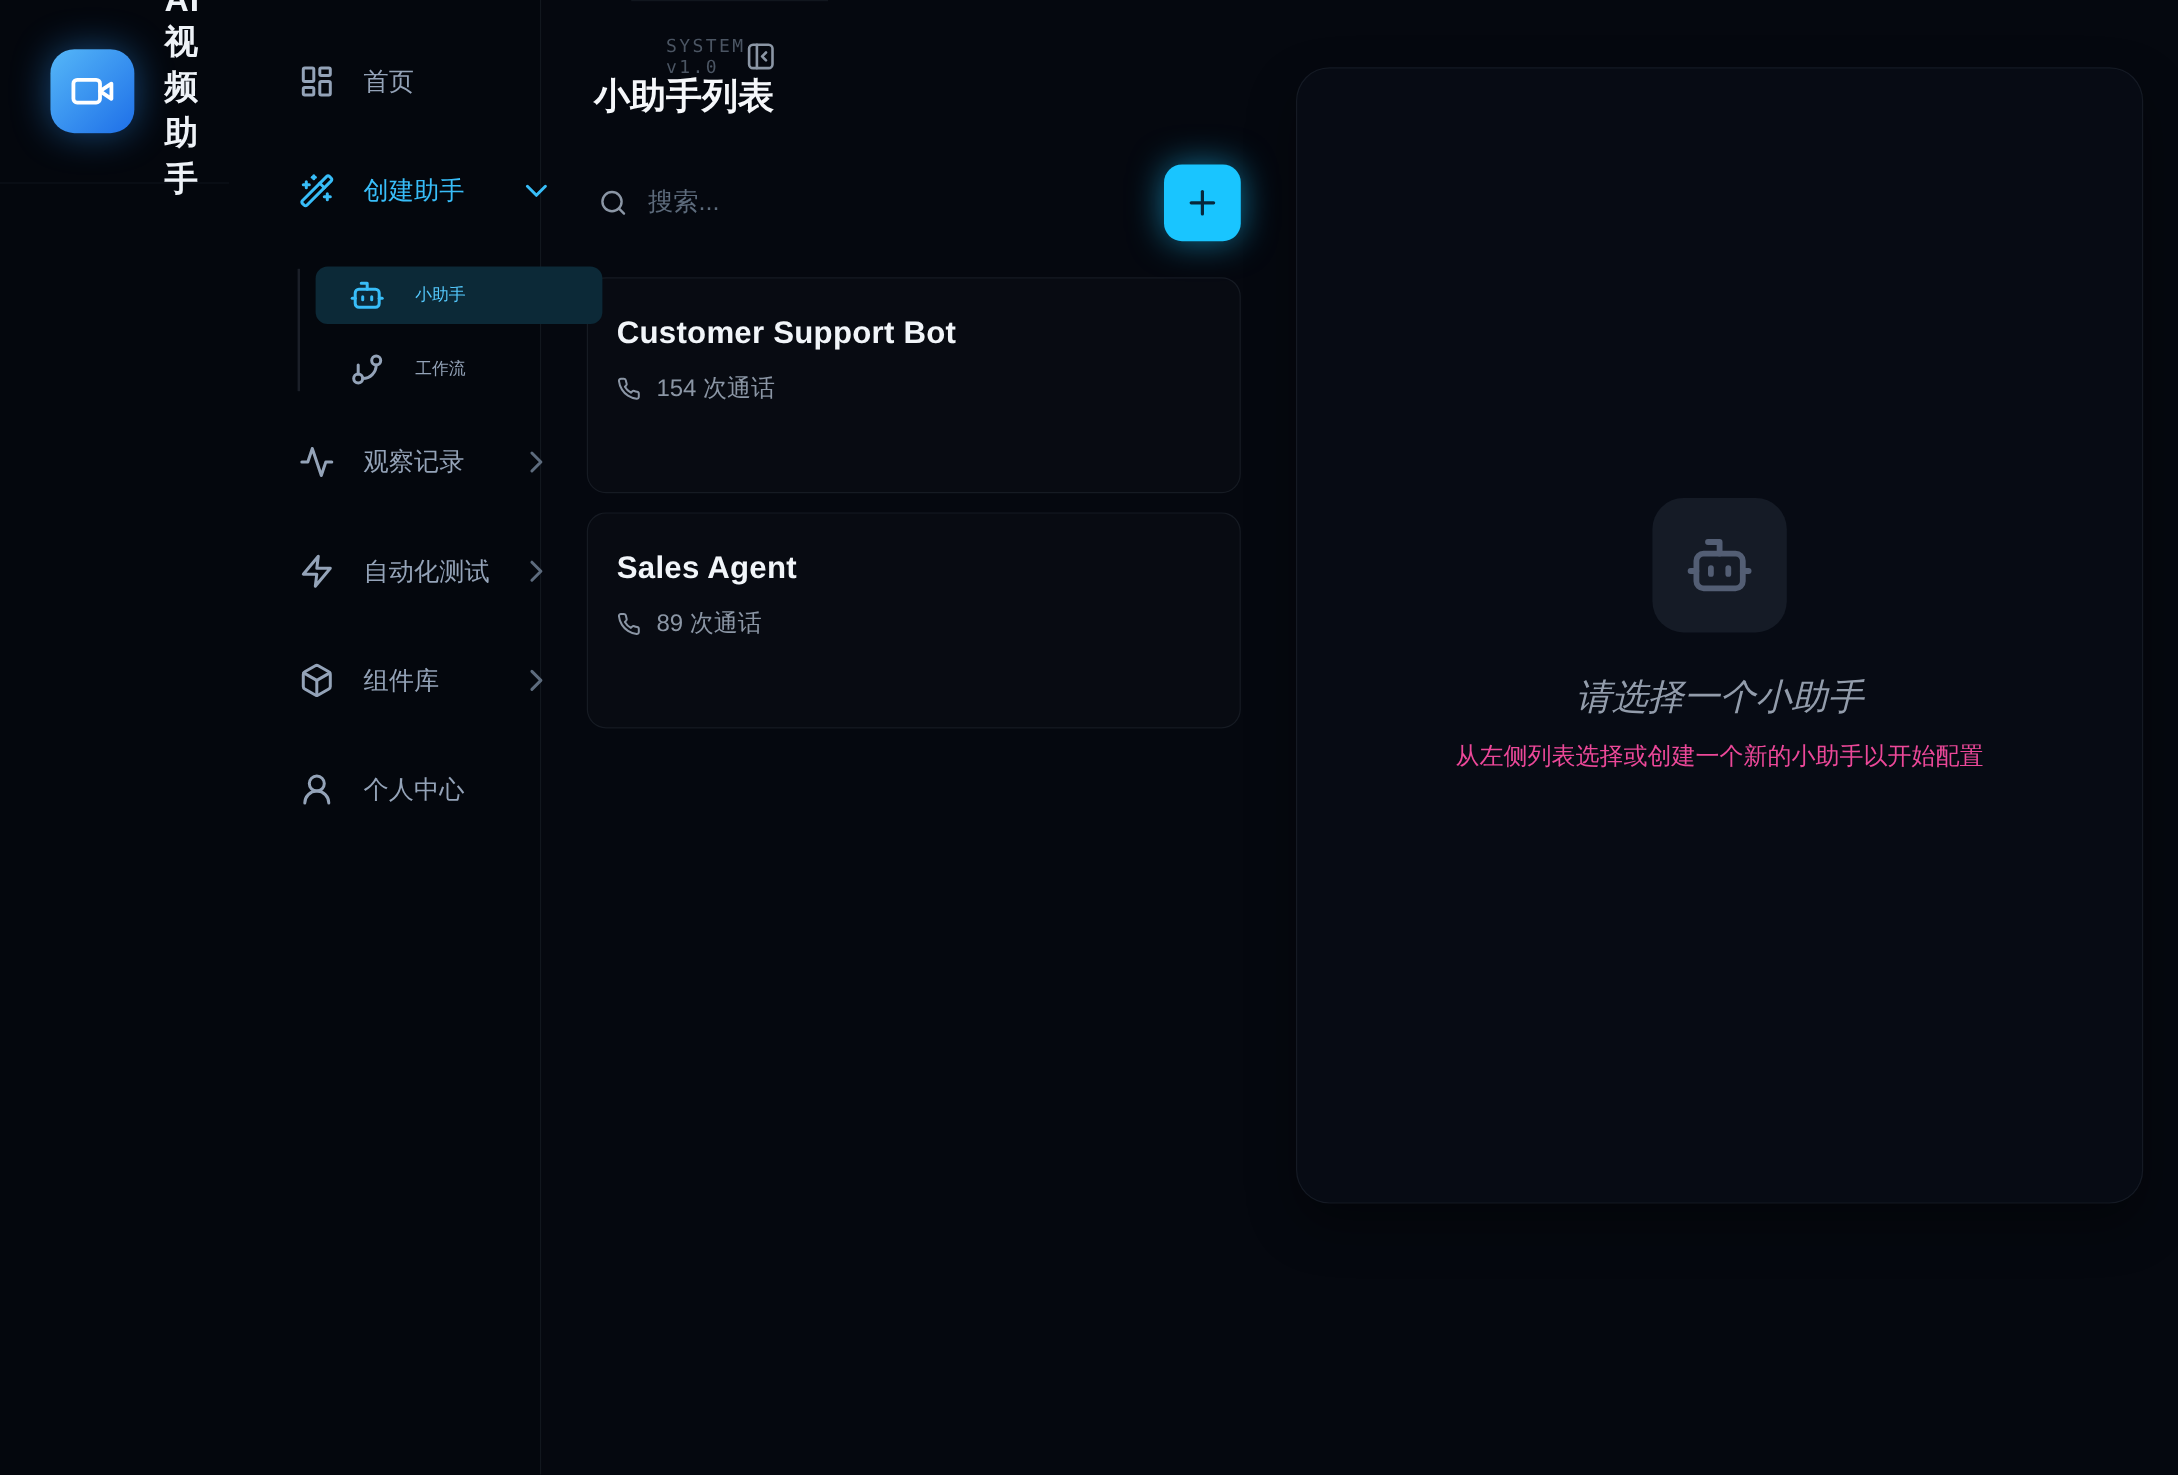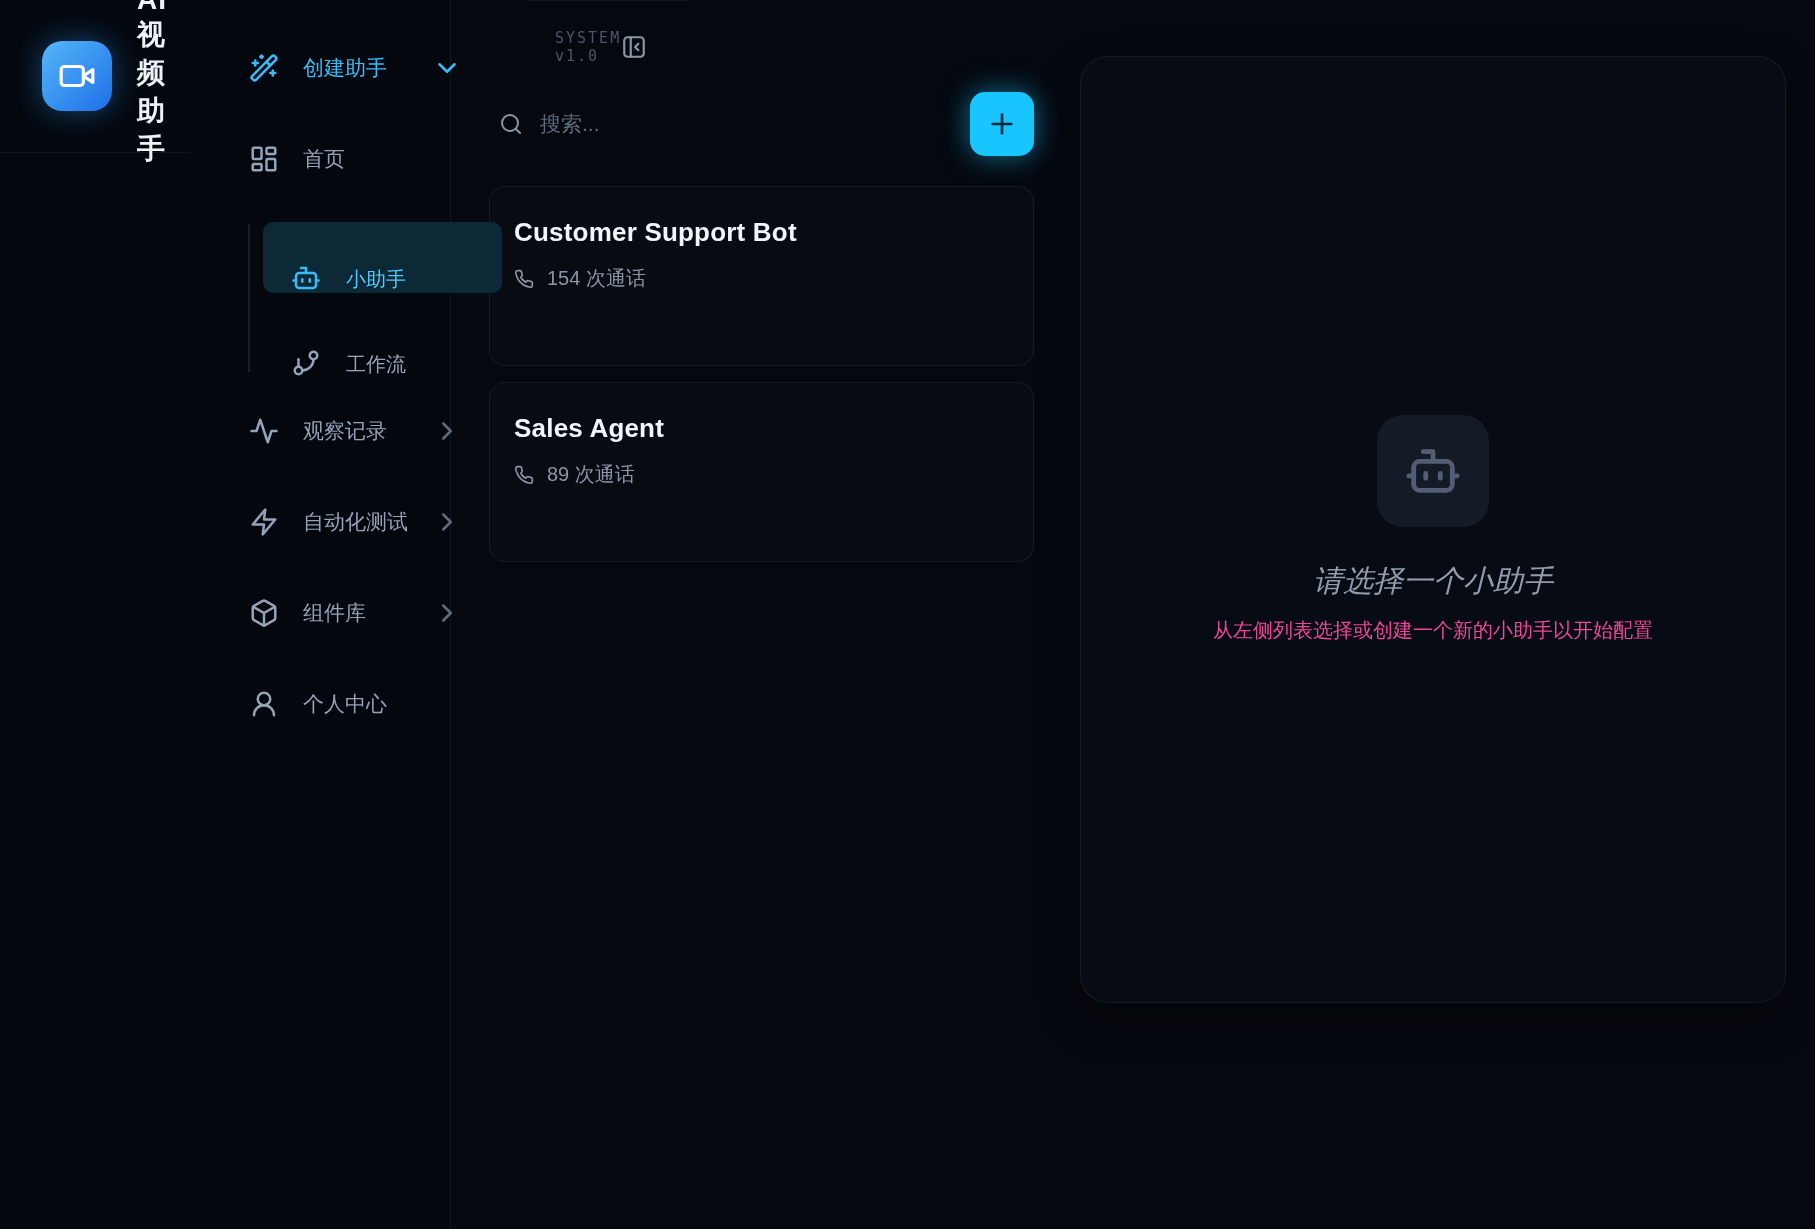--- a/index.html
+++ b/index.html
@@ -40,22 +40,22 @@
   .nav-item.accent { color:#38bdf8; }
   .chev { width:20px; height:20px; color:#5d6b7d; flex-shrink:0; }
   .nav-item.accent .chev { color:#38bdf8; }
 
   .submenu { position:relative; margin:17px 0 25px; }
   .submenu::before {
     content:""; position:absolute; left:33px; top:2px; bottom:6px; width:2px;
     background:rgba(148,163,184,0.16);
   }
   .subitem {
-    height:71px; margin:0 0 14px 48px; display:flex; align-items:flex-end; gap:25px;
-    padding:0 20px 0 28px; border-radius:10px; color:#94a3b8; font-size:20px; cursor:pointer;
+    height:48px; margin:0 0 14px 48px; display:flex; align-items:center; gap:25px;
+    padding:0 20px 0 28px; border-radius:10px; color:#94a3b8; font-size:14px; cursor:pointer;
   }
   .subitem .icon { width:30px; height:30px; flex-shrink:0; }
   .subitem.active { background:#0c2937; color:#54c7fb; }
   .subitem.active .icon { color:#38bdf8; }
 
   .sidebar-footer {
     height:92px; box-sizing:border-box; border-top:1px solid rgba(148,163,184,0.09);
     display:flex; align-items:center; justify-content:center; padding:0 43px 0 29px;
   }
   .version {
@@ -126,50 +126,50 @@
             <svg viewBox="0 0 24 24" fill="none" stroke="currentColor" stroke-width="2" stroke-linecap="round" stroke-linejoin="round">
               <path d="m22 8-6 4 6 4V8Z"></path>
               <rect x="2" y="6" width="14" height="12" rx="2"></rect>
             </svg>
           </span>
       </div>
       <span class="app-title">AI视频助手</span>
     </div>
 
     <nav class="nav" id="nav">
+        <div class="nav-item">
+          <span class="icon">
+            <svg viewBox="0 0 24 24" fill="none" stroke="currentColor" stroke-width="2" stroke-linecap="round" stroke-linejoin="round">
+              <rect x="3" y="3" width="7" height="9" rx="1"></rect>
+              <rect x="14" y="3" width="7" height="5" rx="1"></rect>
+              <rect x="14" y="12" width="7" height="9" rx="1"></rect>
+              <rect x="3" y="16" width="7" height="5" rx="1"></rect>
+            </svg>
+          </span>
+          <span class="label">首页</span>
+        </div>
         <div class="nav-item accent">
           <span class="icon">
             <svg viewBox="0 0 24 24" fill="none" stroke="currentColor" stroke-width="2" stroke-linecap="round" stroke-linejoin="round">
               <path d="m21.64 3.64-1.28-1.28a1.21 1.21 0 0 0-1.72 0L2.36 18.64a1.21 1.21 0 0 0 0 1.72l1.28 1.28a1.2 1.2 0 0 0 1.72 0L21.64 5.36a1.2 1.2 0 0 0 0-1.72Z"></path>
               <path d="m14 7 3 3"></path>
               <path d="M5 6v4"></path>
               <path d="M19 14v4"></path>
               <path d="M10 2v2"></path>
               <path d="M7 8H3"></path>
               <path d="M21 16h-4"></path>
               <path d="M11 3H9"></path>
             </svg>
           </span>
           <span class="label">创建助手</span>
           <span class="icon chev">
             <svg viewBox="0 0 24 24" fill="none" stroke="currentColor" stroke-width="2" stroke-linecap="round" stroke-linejoin="round">
               <path d="m6 9 6 6 6-6"></path>
             </svg>
           </span>
-        </div>
-        <div class="nav-item">
-          <span class="icon">
-            <svg viewBox="0 0 24 24" fill="none" stroke="currentColor" stroke-width="2" stroke-linecap="round" stroke-linejoin="round">
-              <rect x="3" y="3" width="7" height="9" rx="1"></rect>
-              <rect x="14" y="3" width="7" height="5" rx="1"></rect>
-              <rect x="14" y="12" width="7" height="9" rx="1"></rect>
-              <rect x="3" y="16" width="7" height="5" rx="1"></rect>
-            </svg>
-          </span>
-          <span class="label">首页</span>
         </div>
         <div class="submenu">
           <div class="subitem active">
             <span class="icon">
               <svg viewBox="0 0 24 24" fill="none" stroke="currentColor" stroke-width="2" stroke-linecap="round" stroke-linejoin="round">
                 <path d="M12 8V4H8"></path>
                 <rect x="4" y="8" width="16" height="12" rx="2.5"></rect>
                 <path d="M2 14h2"></path>
                 <path d="M20 14h2"></path>
                 <path d="M15 13v2"></path>
@@ -252,20 +252,21 @@
               <path d="m16 15-3-3 3-3"></path>
             </svg>
           </span>
       </button>
     </div>
   </aside>
 
   <main class="main">
 
     <section class="list-col">
+      <h1 class="list-title">小助手列表</h1>
 
       <div class="search-row">
         <div class="search-box">
           <span class="icon">
               <svg viewBox="0 0 24 24" fill="none" stroke="currentColor" stroke-width="2" stroke-linecap="round" stroke-linejoin="round">
                 <circle cx="11" cy="11" r="8"></circle>
                 <path d="m21 21-4.3-4.3"></path>
               </svg>
             </span>
           <input class="search-input" type="text" placeholder="搜索..." style="">

